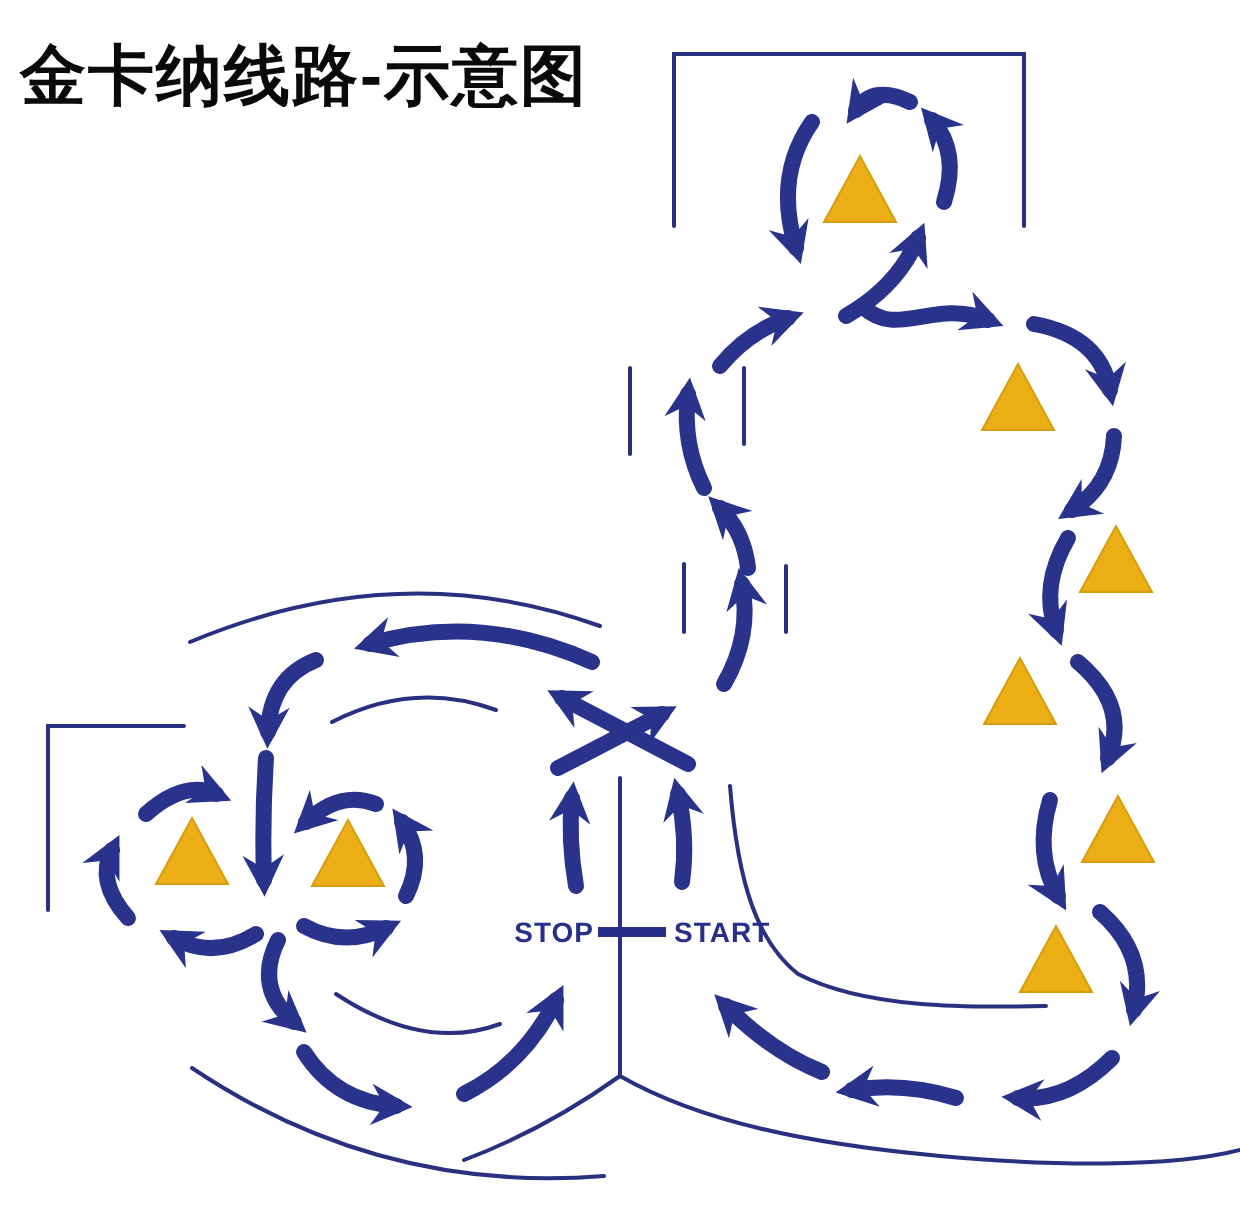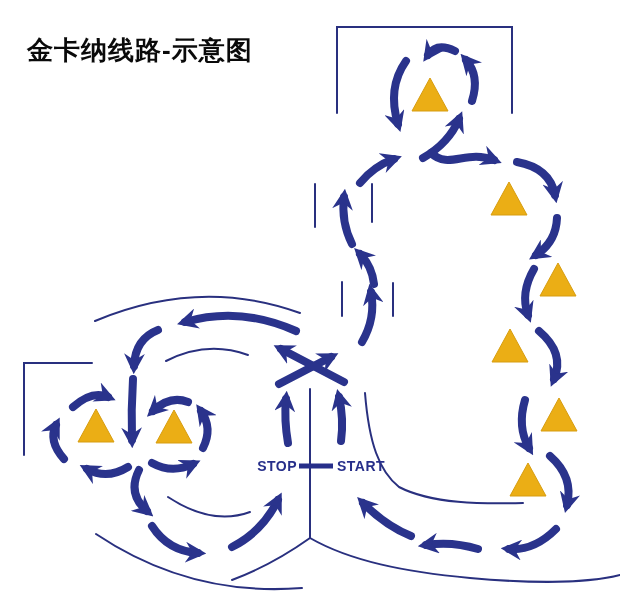--- a/index.html
+++ b/index.html
@@ -9,22 +9,22 @@
     --cone-yellow:#EBAE15;
     --title-black:#0A0A0A;
     --bg:#FFFFFF;
   }
   html,body{margin:0;padding:0;background:var(--bg);}
   .stage{
     position:relative;width:620px;height:605px;background:var(--bg);
     overflow:hidden;font-family:"Liberation Sans",sans-serif;
   }
   .page-title{
-    position:absolute;left:10px;top:16px;margin:17px;
-    font-size:26px;font-weight:800;letter-spacing:1px;
+    position:absolute;left:10px;top:16px;margin:0;
+    font-size:33px;font-weight:800;letter-spacing:1px;
     color:var(--title-black);font-family:"Liberation Sans",sans-serif;
     white-space:nowrap;
   }
   svg{position:absolute;left:0;top:0;}
   .thin path{fill:none;stroke:var(--line-color);stroke-width:2;stroke-linecap:round;}
   .thick path{fill:none;stroke:var(--arrow-color);stroke-width:8;stroke-linecap:round;}
   .ah-path{fill:var(--arrow-color,#2A338C);}
   .cone{fill:var(--cone-yellow);stroke:#D79D10;stroke-width:1;}
   .sf-label{font-family:"Liberation Sans",sans-serif;font-size:14px;font-weight:bold;
     fill:var(--text-navy);letter-spacing:0.5px;}

